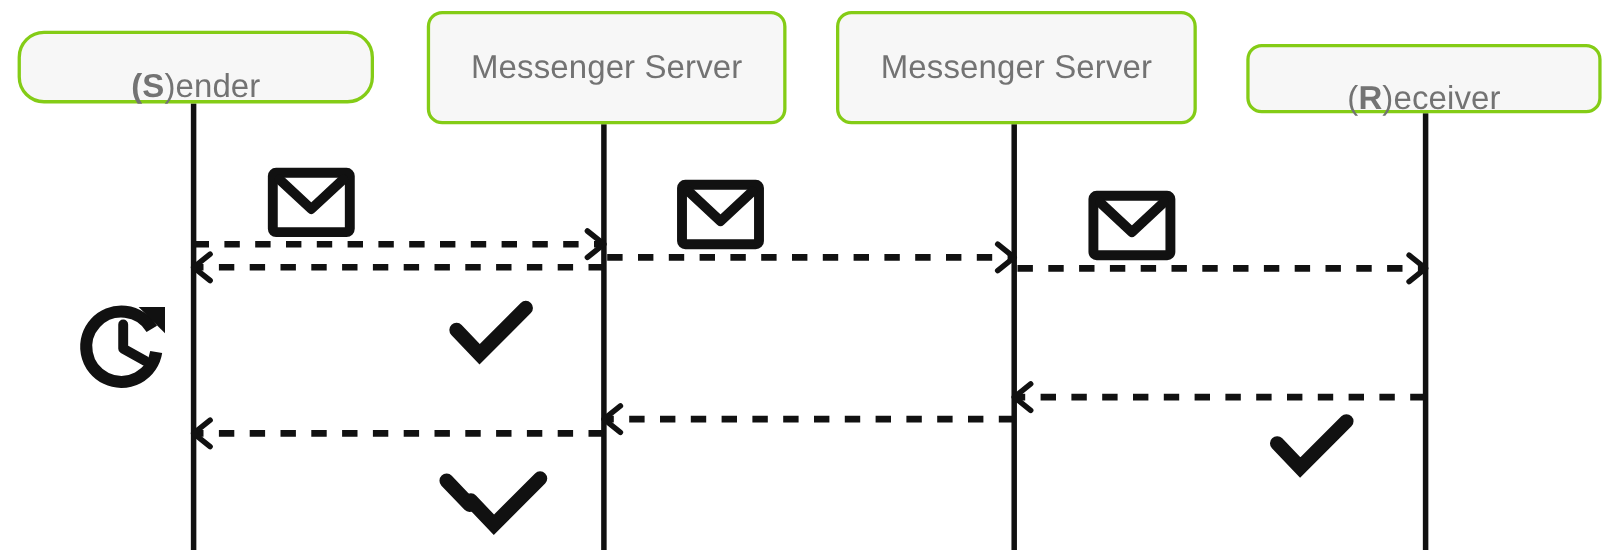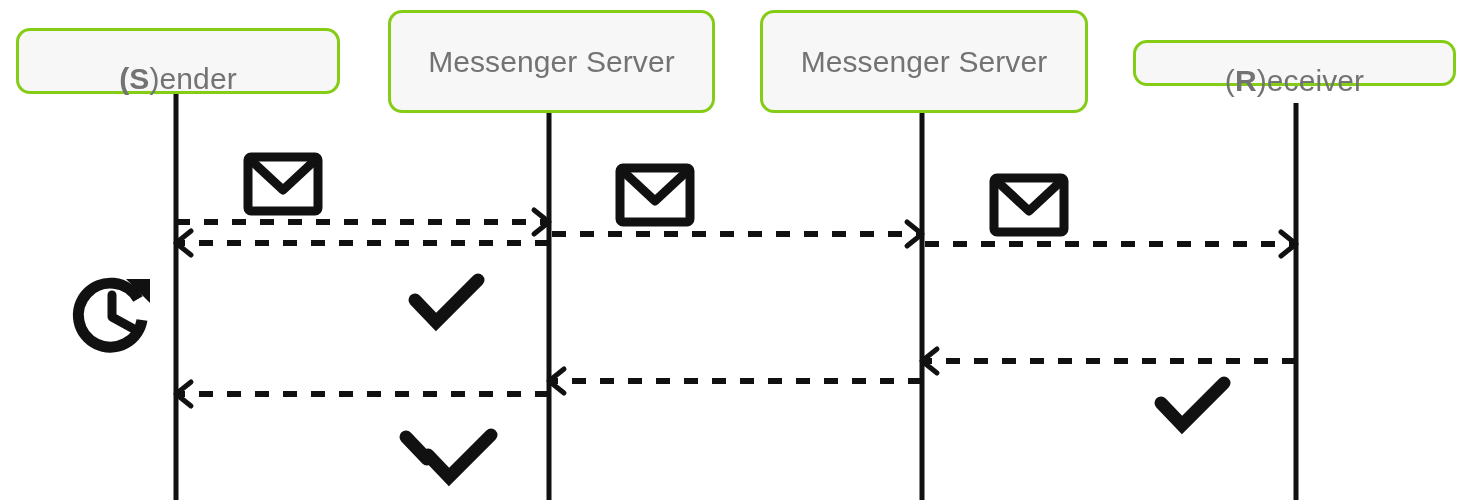--- a/index.html
+++ b/index.html
@@ -134,35 +134,35 @@
 
       <polyline points="1161,403 1182,425 1224,383"></polyline>
 
       <g>
         <polyline points="406,437 427,459"></polyline>
         <polyline points="428,455 449,477 491,435"></polyline>
       </g>
     </g>
   </svg>
 
-  <div class="actor-box" style="left:16px; top:28px; width:324px; height:66px;">
+  <div class="actor-box" style="left:16px; top:28px; width:324px; height:66px;border-radius:24px;">
     <span class="actor-label">
       <b>(</b><b>S</b>)ender</span>
   </div>
 
   <div class="actor-box" style="left:388px; top:10px; width:327px; height:103px;">
     <span class="actor-label">
       <span>Messenger Server</span><br>
     </span>
   </div>
 
   <div class="actor-box" style="left:760px; top:10px; width:328px; height:103px;">
     <span class="actor-label">
       <span>Messenger Server</span><br>
     </span>
   </div>
 
-  <div class="actor-box" style="left:1133px; top:40px; width:323px; height:46px;">
+  <div class="actor-box" style="left:1133px; top:40px; width:323px; height:63px;">
     <span class="actor-label">
       (<b>R</b>)eceiver</span>
   </div>
 
 </div>
 
 </body></html>

